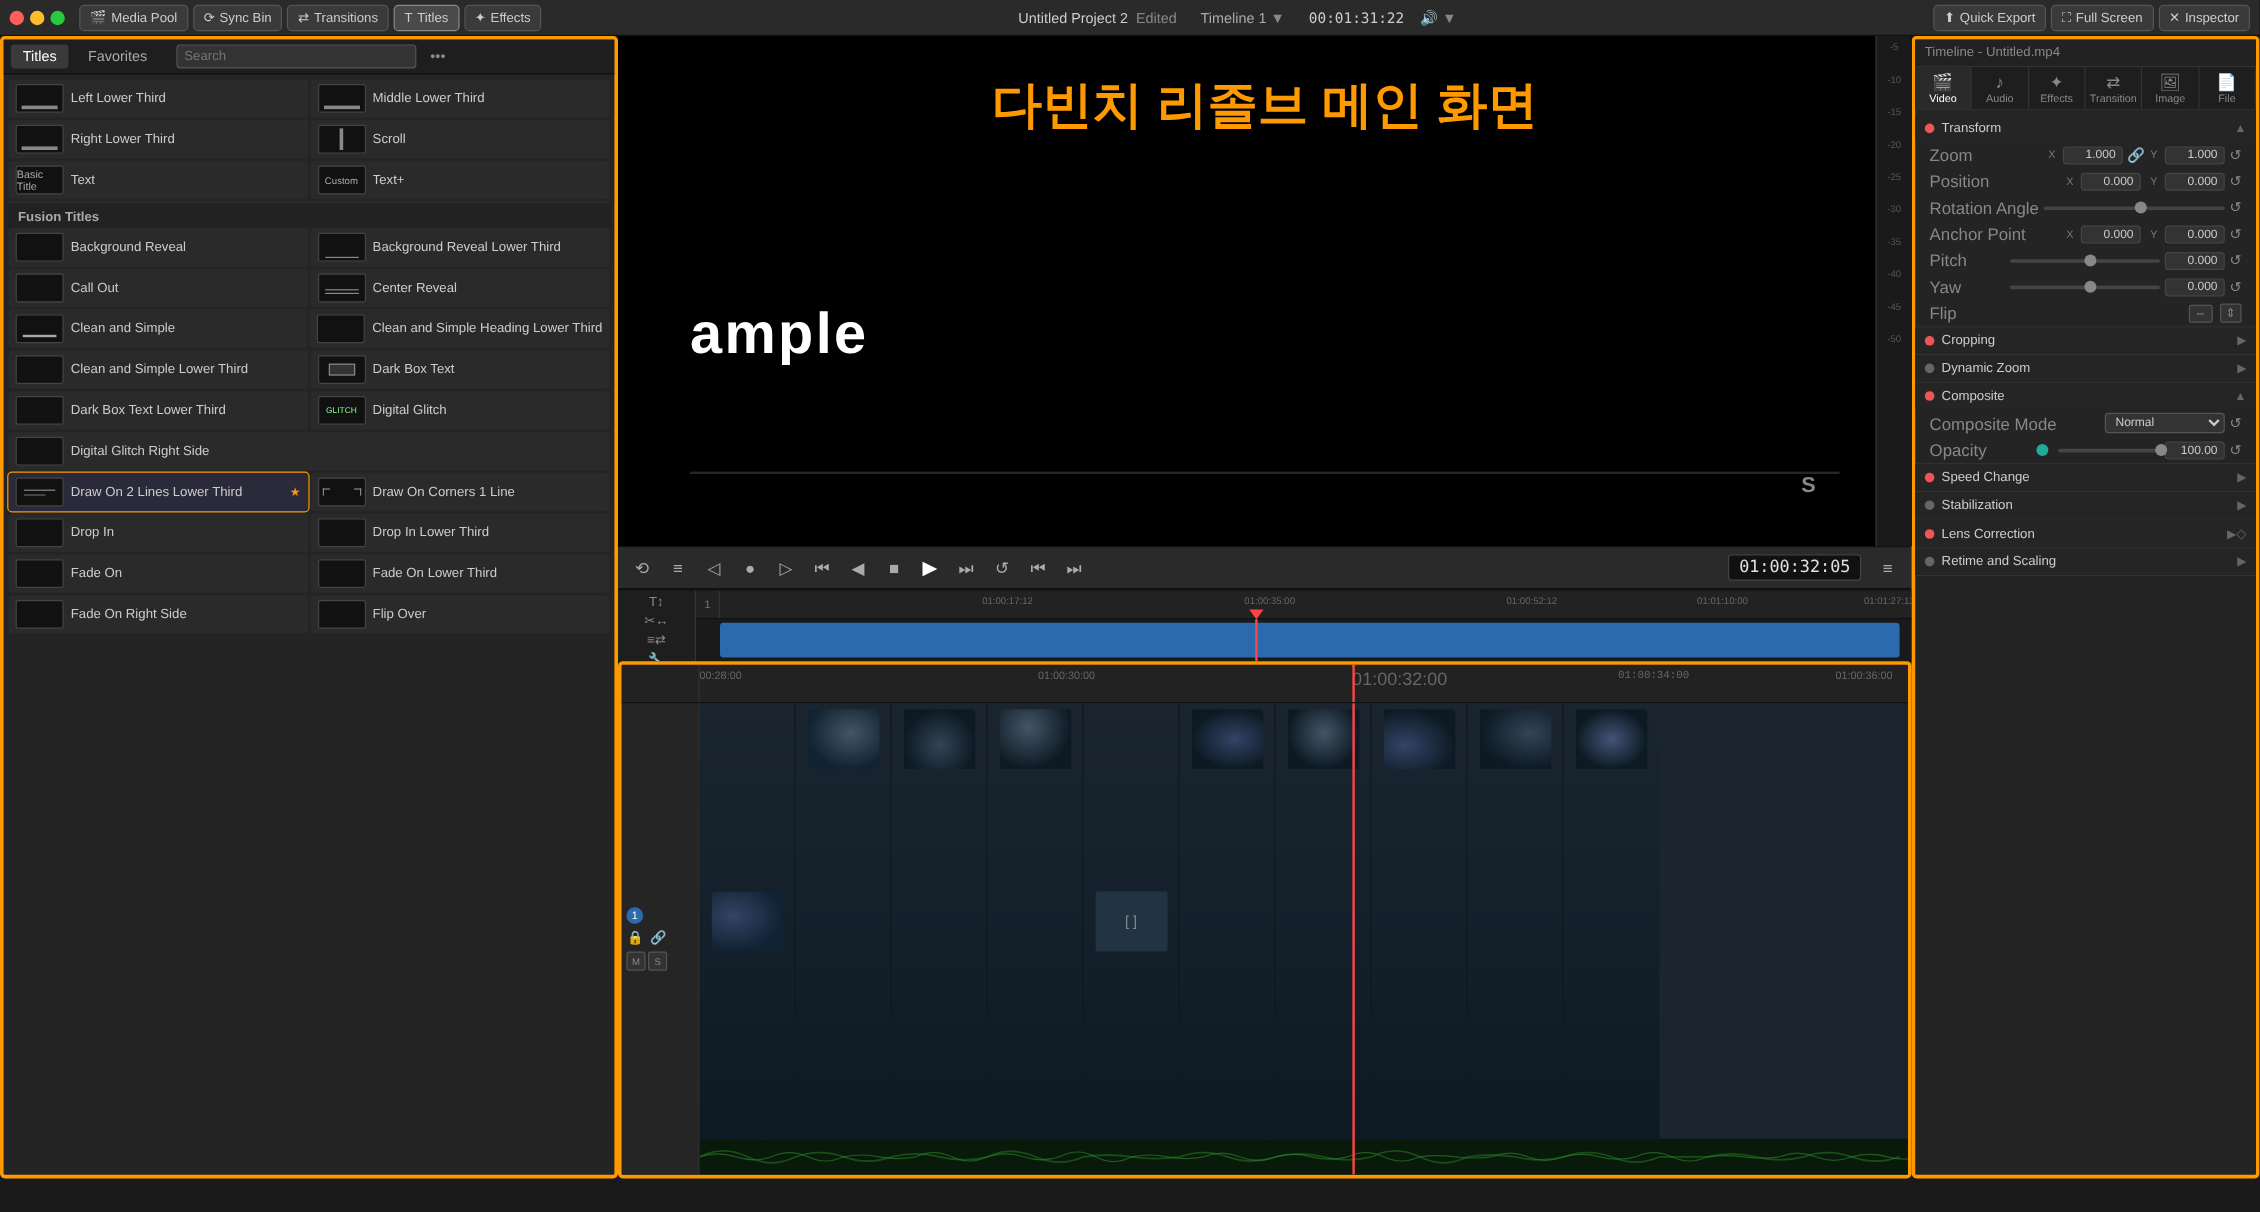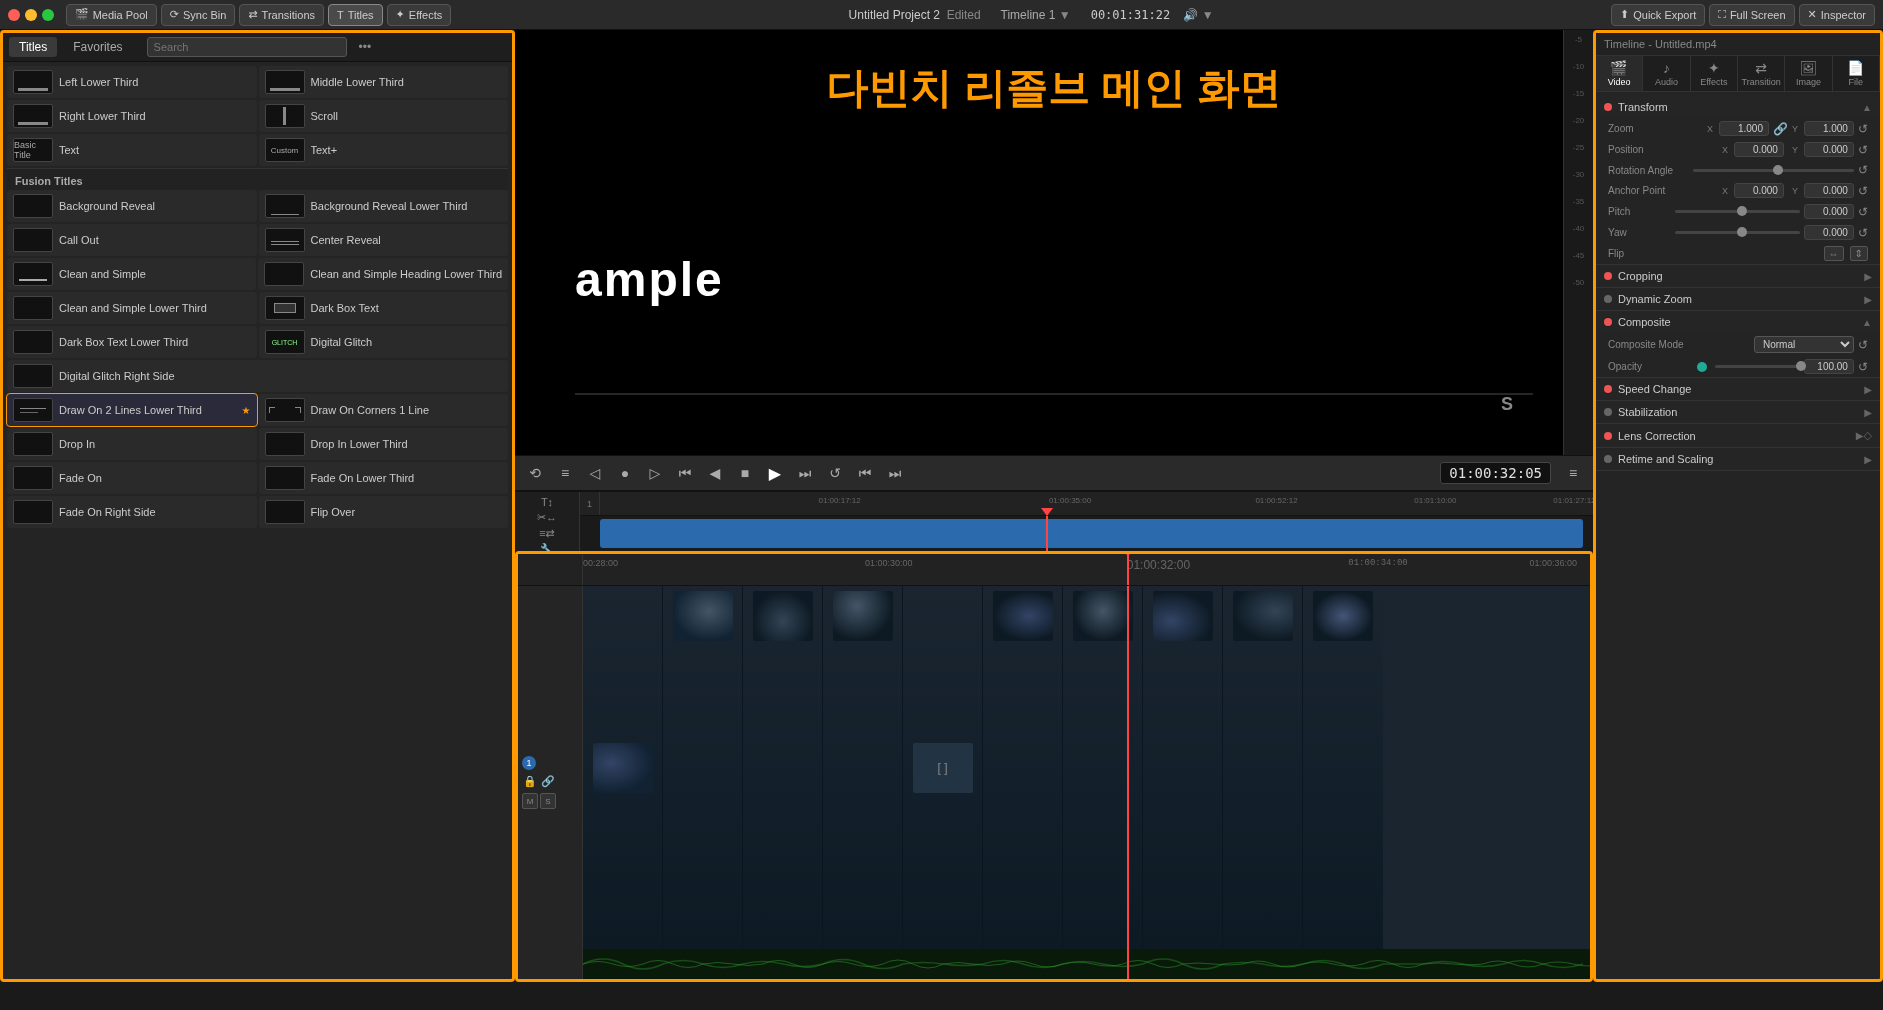--- a/index.html
+++ b/index.html
@@ -370,21 +370,21 @@
       color: #666;
     }
 
     .insp-row {
       display: flex;
       align-items: center;
       padding: 3px 12px;
       gap: 4px;
     }
     .insp-label {
-      font-size: 10px;
+      font-size: 14px;
       color: #888;
       flex: 1;
       white-space: nowrap;
     }
     .insp-value {
       font-size: 10px;
       color: #ccc;
       background: #333;
       border: 1px solid #444;
       border-radius: 3px;
@@ -742,21 +742,21 @@
         <button class="lt-btn" style="font-size:11px;">🔧</button>
       </div>
 
       <div style="flex:1;position:relative;overflow:hidden;">
 
         <div style="height:24px;background:#222;display:flex;align-items:center;overflow:hidden;border-bottom:1px solid #111;">
           <div style="width:20px;border-right:1px solid #333;height:100%;display:flex;align-items:center;justify-content:center;font-size:9px;color:#777;">1</div>
           <div style="flex:1;height:100%;position:relative;overflow:hidden;">
             <span style="position:absolute;left:0;font-size:8px;color:#666;top:4px;margin-top:38px;">01:00:00:00</span>
             <span style="position:absolute;left:22%;font-size:8px;color:#666;top:4px;">01:00:17:12</span>
-            <span style="position:absolute;left:44%;font-size:8px;color:#666;top:4px;margin-left:12px;">01:00:35:00</span>
+            <span style="position:absolute;left:44%;font-size:8px;color:#666;top:4px;">01:00:35:00</span>
             <span style="position:absolute;left:66%;font-size:8px;color:#666;top:4px;">01:00:52:12</span>
             <span style="position:absolute;left:82%;font-size:8px;color:#666;top:4px;">01:01:10:00</span>
             <span style="position:absolute;left:96%;font-size:8px;color:#666;top:4px;">01:01:27:12</span>
           </div>
         </div>
 
         <div style="position:relative;height:calc(100% - 24px);background:#1a1a1a;">
           <div style="position:absolute;left:20px;top:3px;right:10px;height:calc(100% - 6px);background:#2a6aad;border-radius:3px;"></div>
 
           <div style="position:absolute;left:calc(20px + 44%);top:0;bottom:0;width:2px;background:#f44;z-index:5;">
@@ -766,21 +766,21 @@
       </div>
     </div>
 
     <div class="bottom-tracks-area">
 
       <div style="display:flex;height:32px;background:#222;border-bottom:1px solid #111;overflow:hidden;">
         <div style="width:65px;border-right:1px solid #333;"></div>
         <div style="flex:1;position:relative;overflow:hidden;">
           <span style="position:absolute;left:0%;font-size:9px;color:#666;top:4px;">00:28:00</span>
           <span style="position:absolute;left:28%;font-size:9px;color:#666;top:4px;">01:00:30:00</span>
-          <span style="position:absolute;left:54%;font-size:12px;color:#666;top:4px;">01:00:32:00</span>
+          <span style="position:absolute;left:54%;font-size:15px;color:#666;top:4px;">01:00:32:00</span>
           <span style="position:absolute;left:76%;font-size:9px;color:#666;top:4px;font-family:Liberation Mono, monospace;">01:00:34:00</span>
           <span style="position:absolute;left:94%;font-size:9px;color:#666;top:4px;">01:00:36:00</span>
 
           <div style="position:absolute;left:54%;top:0;bottom:0;width:2px;background:#f44;z-index:5;">
             <div style="position:absolute;top:-4px;left:-5px;border-left:6px solid transparent;border-right:6px solid transparent;border-top:6px solid #f44;"></div>
           </div>
         </div>
       </div>
 
       <div style="display:flex;flex:1;overflow:hidden;">

